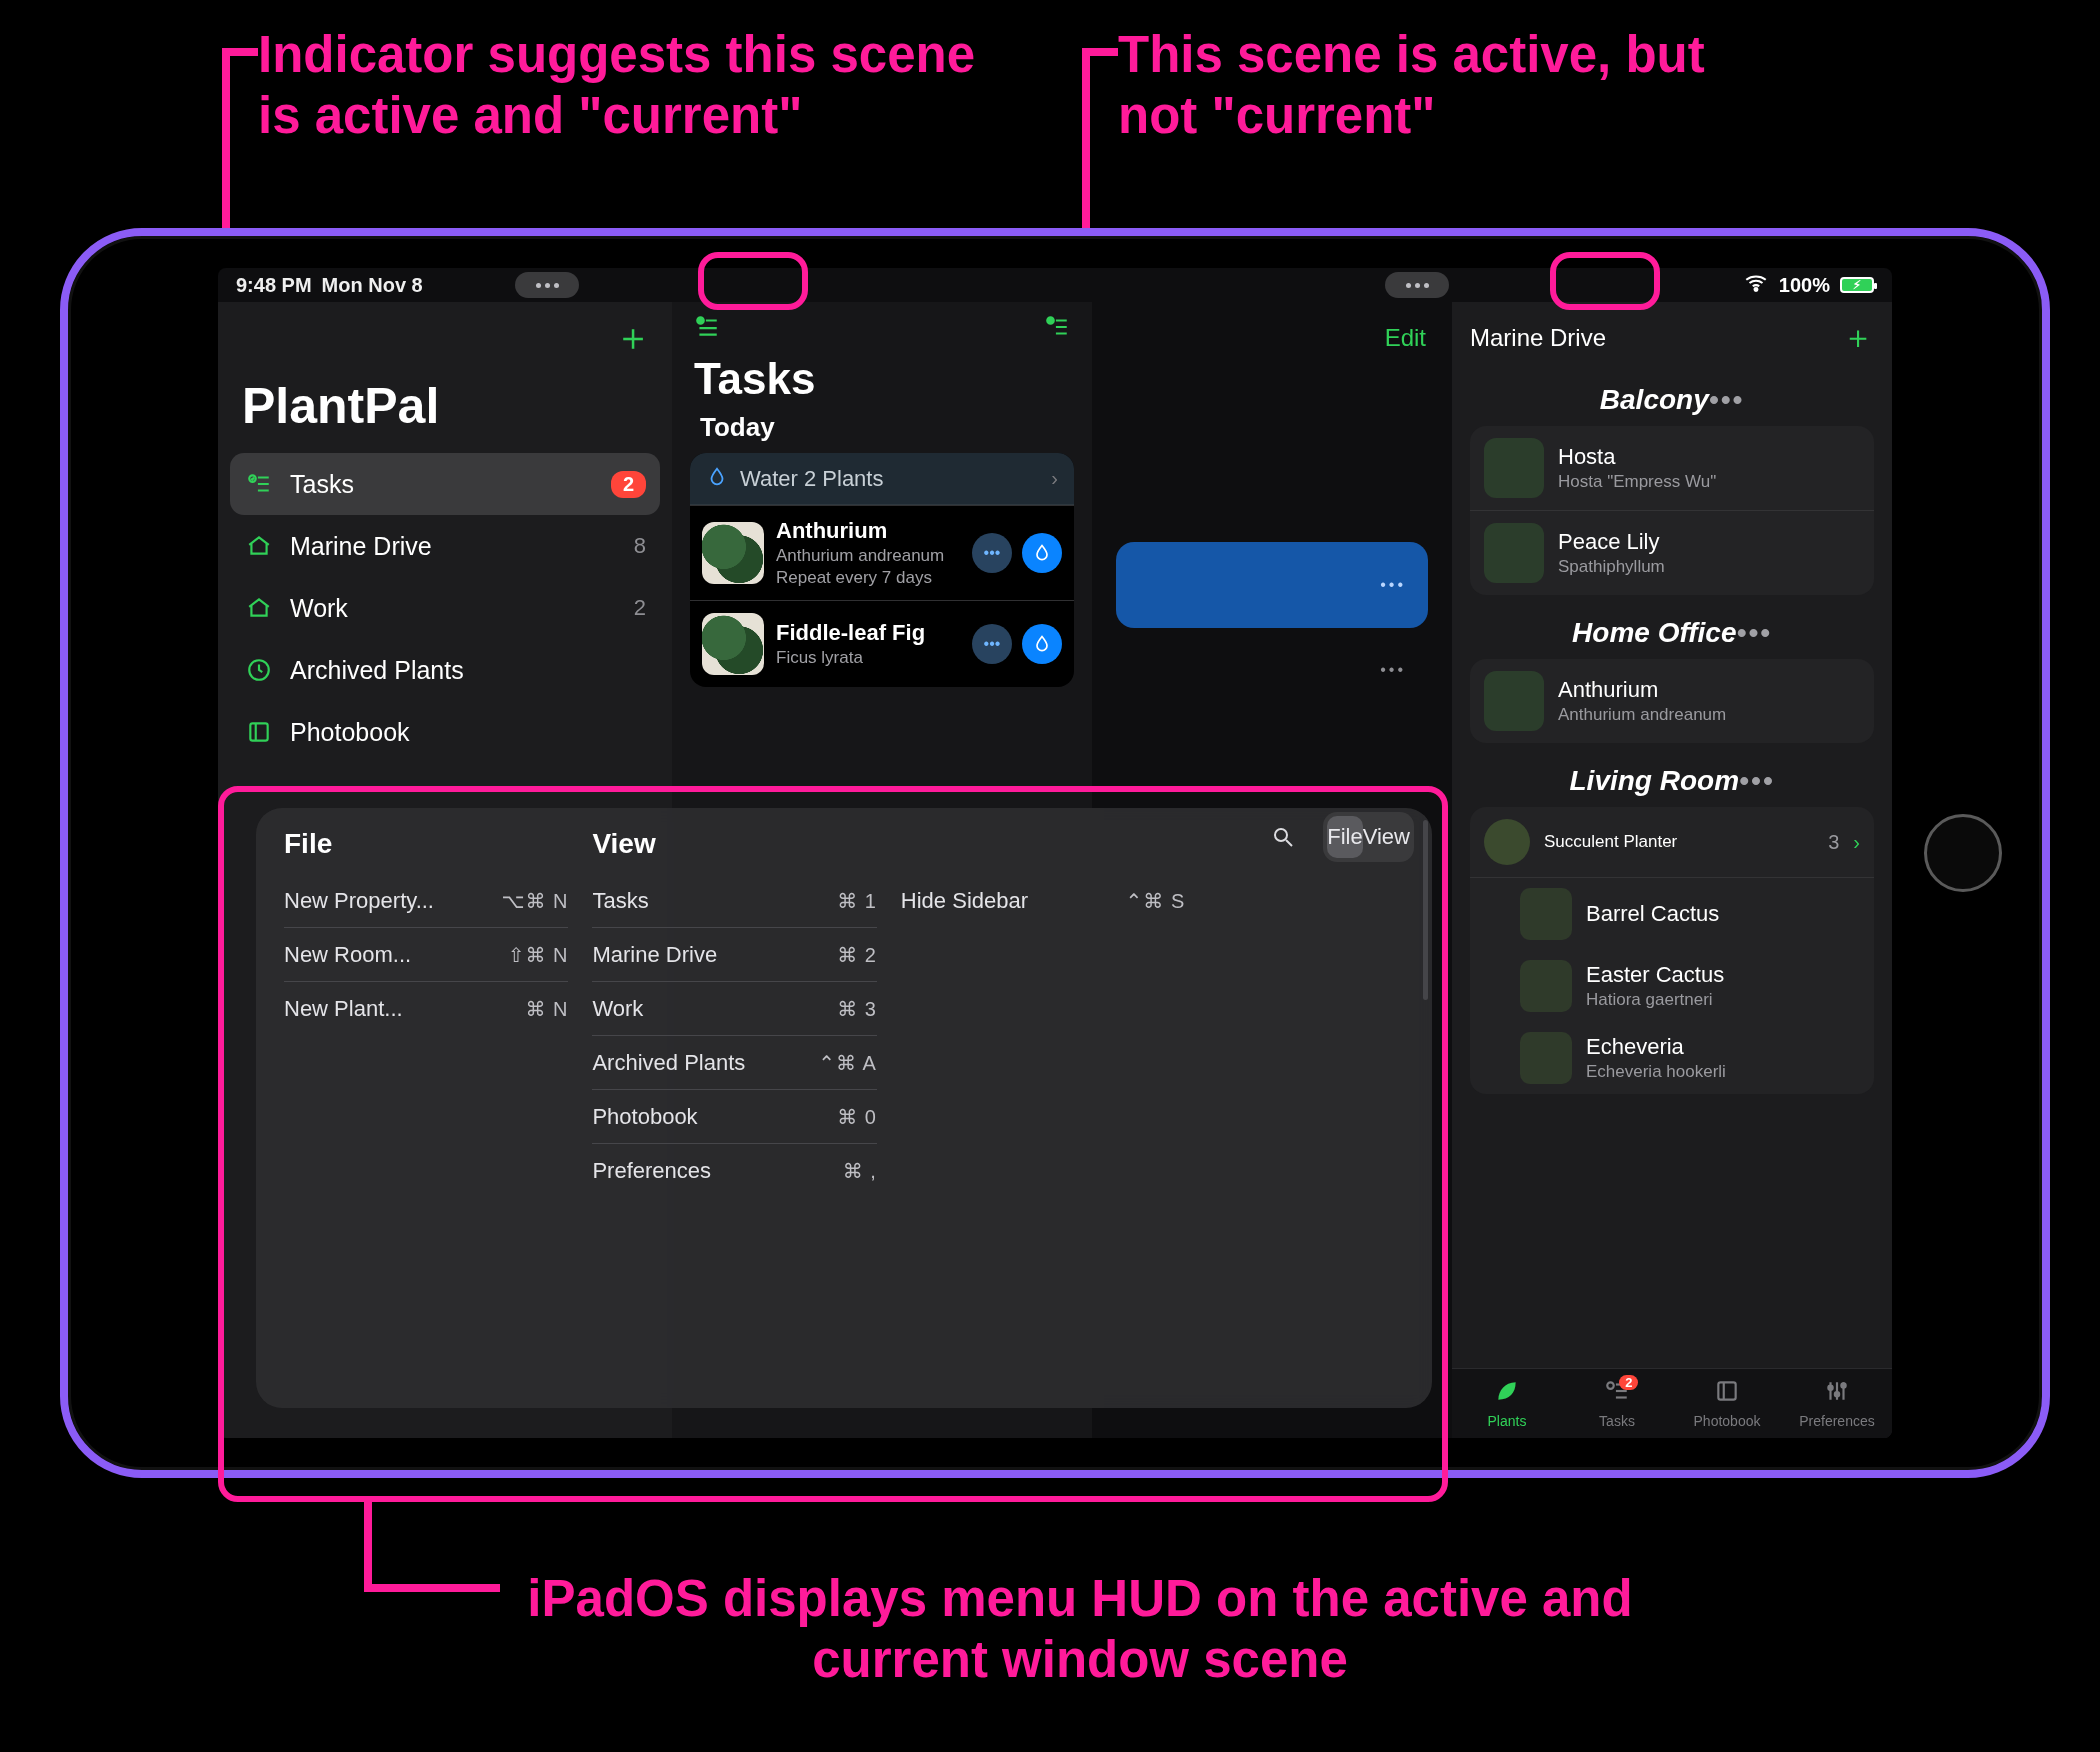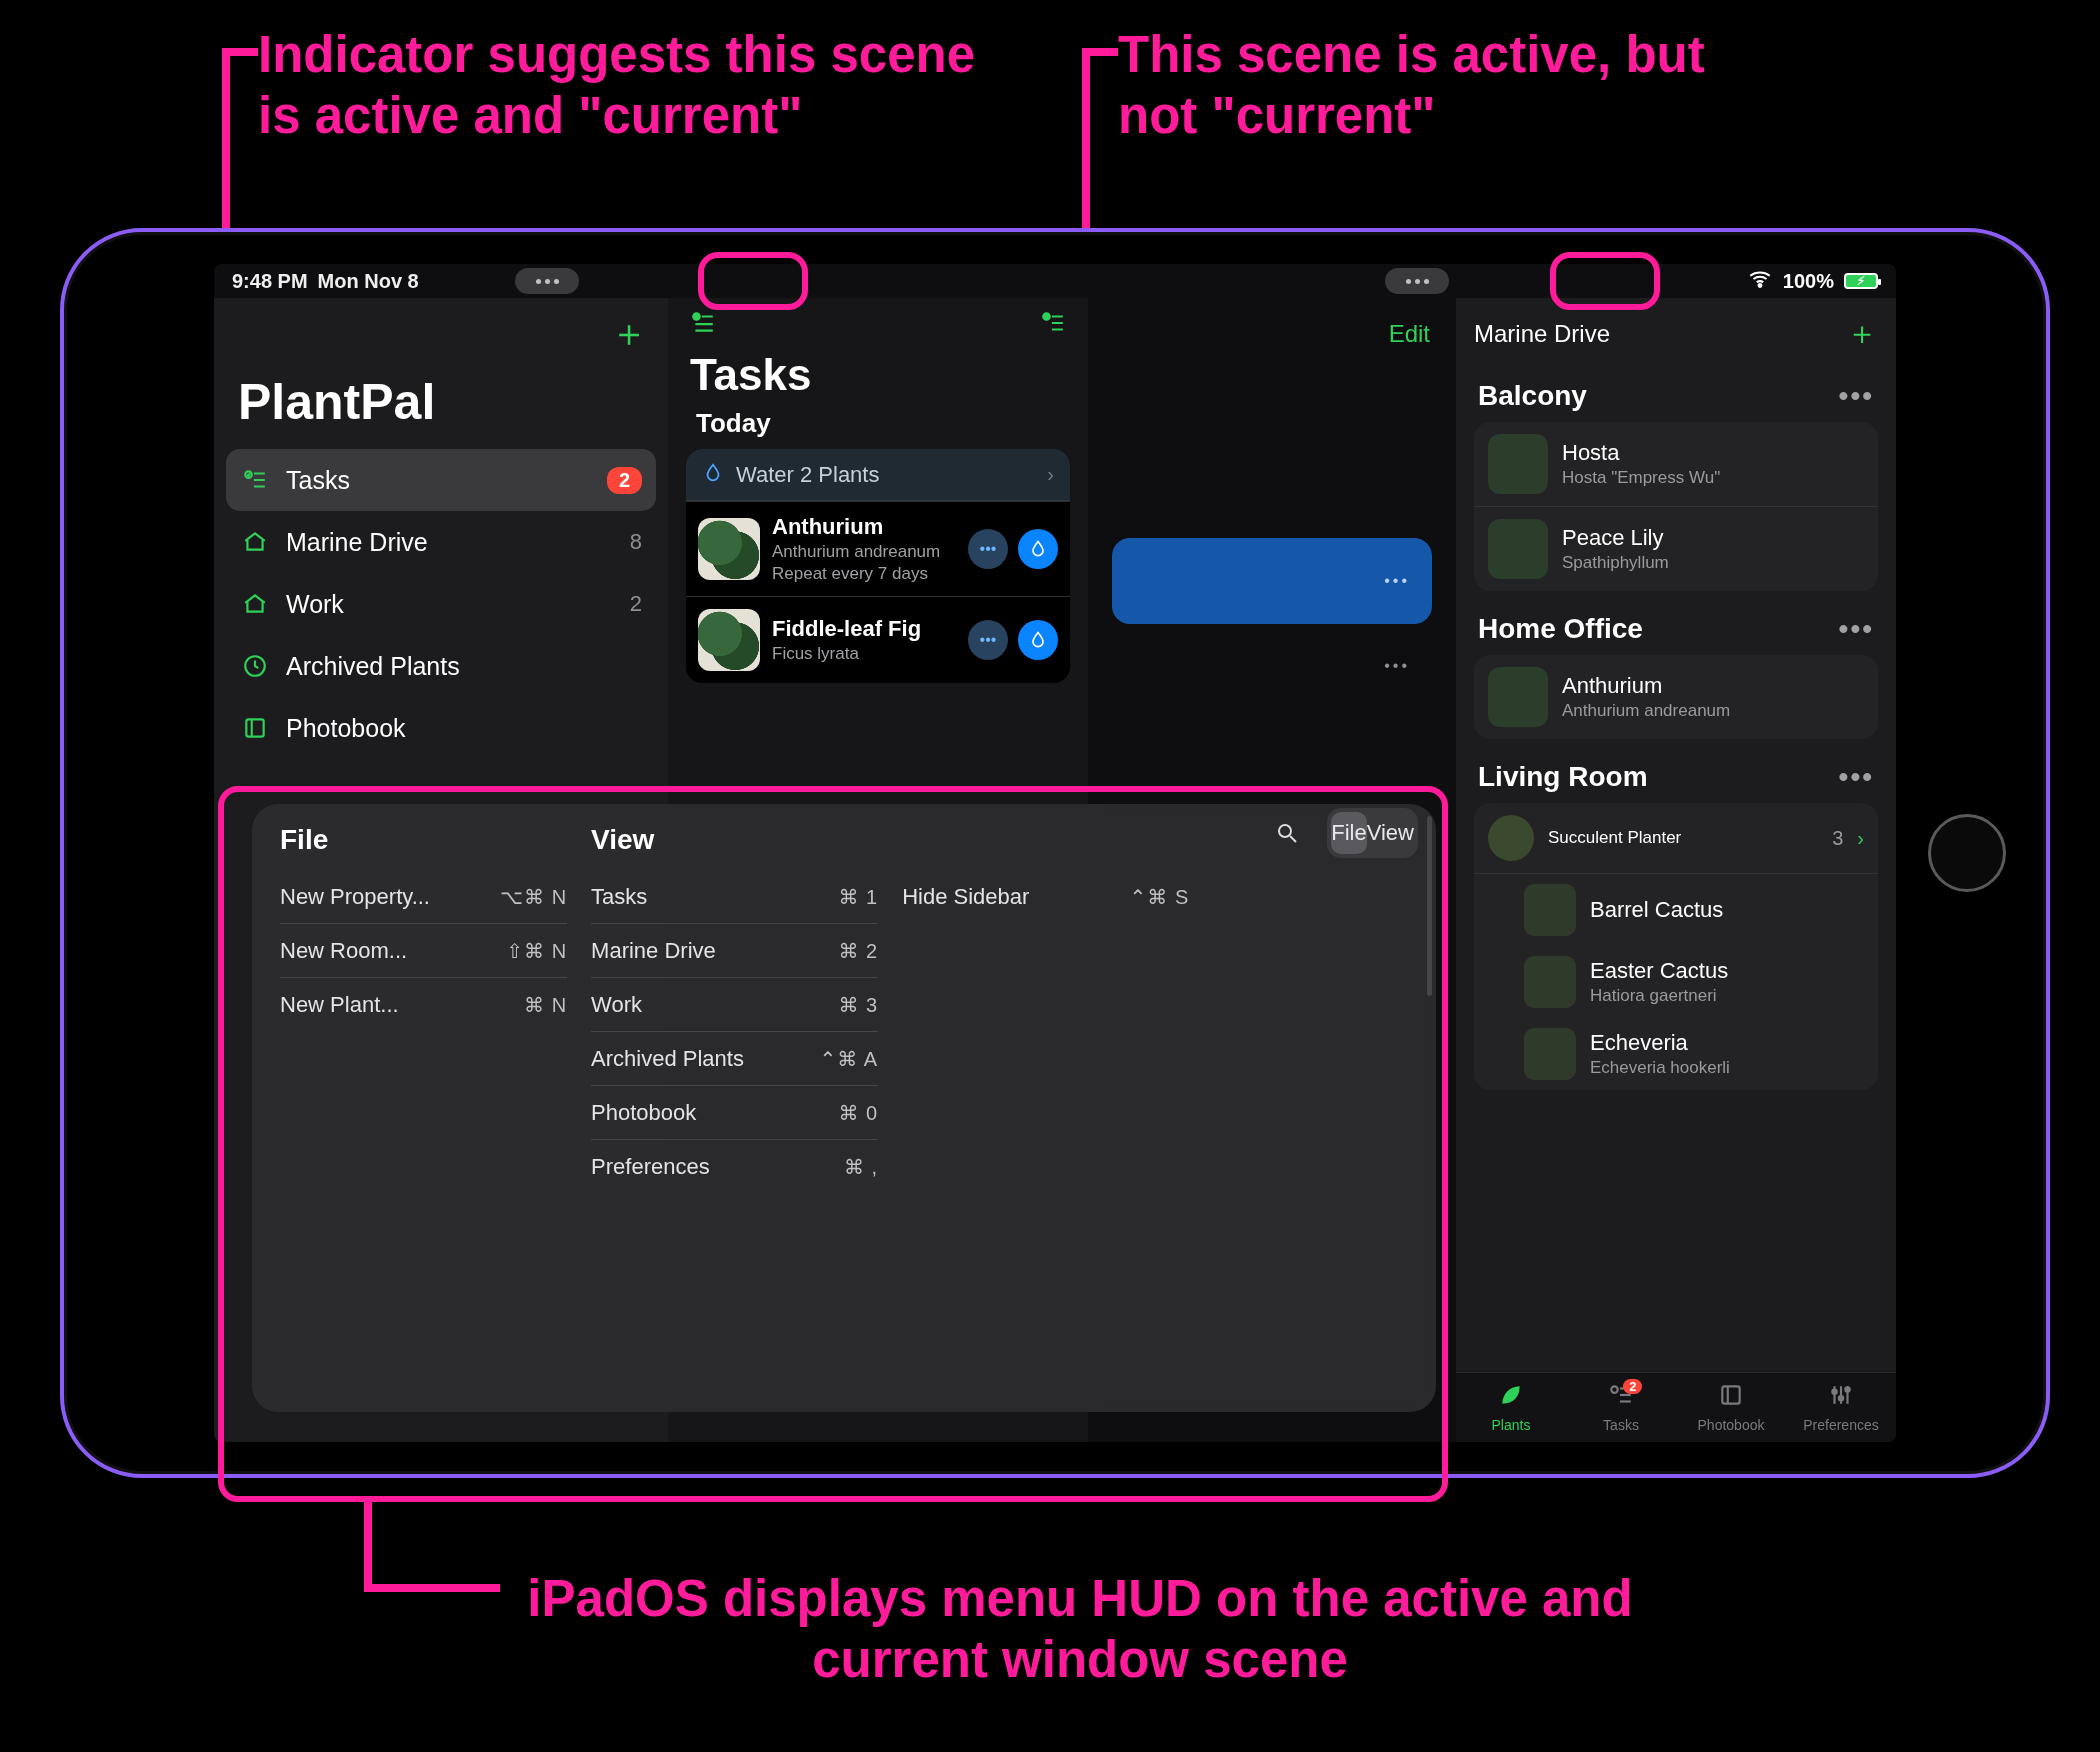--- a/index.html
+++ b/index.html
@@ -50,21 +50,21 @@
   .callout-line {
     position: absolute;
     background: var(--magenta);
   }
   
   .ipad {
     position: absolute;
     left: 60px; top: 228px;
     width: 1990px; height: 1250px;
     background: #000;
-    border: 4px solid #8b5cf6;
+    border: 8px solid #8b5cf6;
     border-radius: 82px;
     box-shadow: inset 0 0 0 3px #111;
   }
   .home-btn {
     position: absolute;
     right: 40px; top: 50%;
     transform: translateY(-50%);
     width: 78px; height: 78px;
     border-radius: 50%;
     border: 3px solid #5a5a5a;
@@ -220,22 +220,22 @@
   
   .rc-head {
     display:flex; align-items:center; justify-content:space-between;
     padding: 14px 18px 6px 18px;
   }
   .rc-title { font-size:24px; color:#fff;}
   .room {
     padding: 10px 18px 4px 18px;
   }
   .room-head {
-    display:flex; align-items:center; justify-content:space-between;
-    font-size:28px; font-weight:700; padding: 8px 4px 10px 4px;
+    display:flex; align-items:center; justify-content:center;
+    font-size:28px; font-weight:700; padding: 8px 4px 10px 4px; font-style: italic;
   }
   .room-more { color:#a0a0a5; letter-spacing:2px; font-weight:700;}
   .room-card {
     background: var(--card-bg);
     border-radius:16px;
     overflow:hidden;
   }
   .plant-row {
     display:flex; align-items:center; gap:14px;
     padding:12px 14px;

